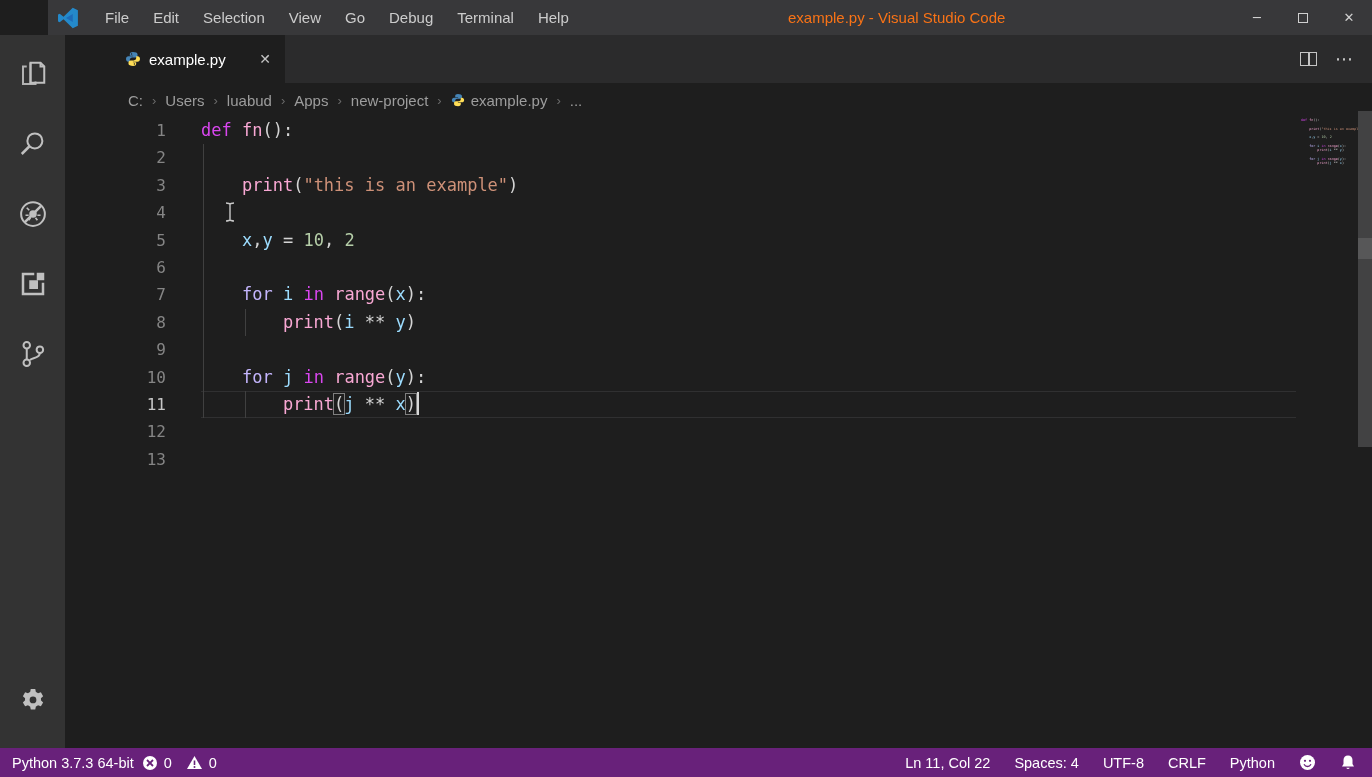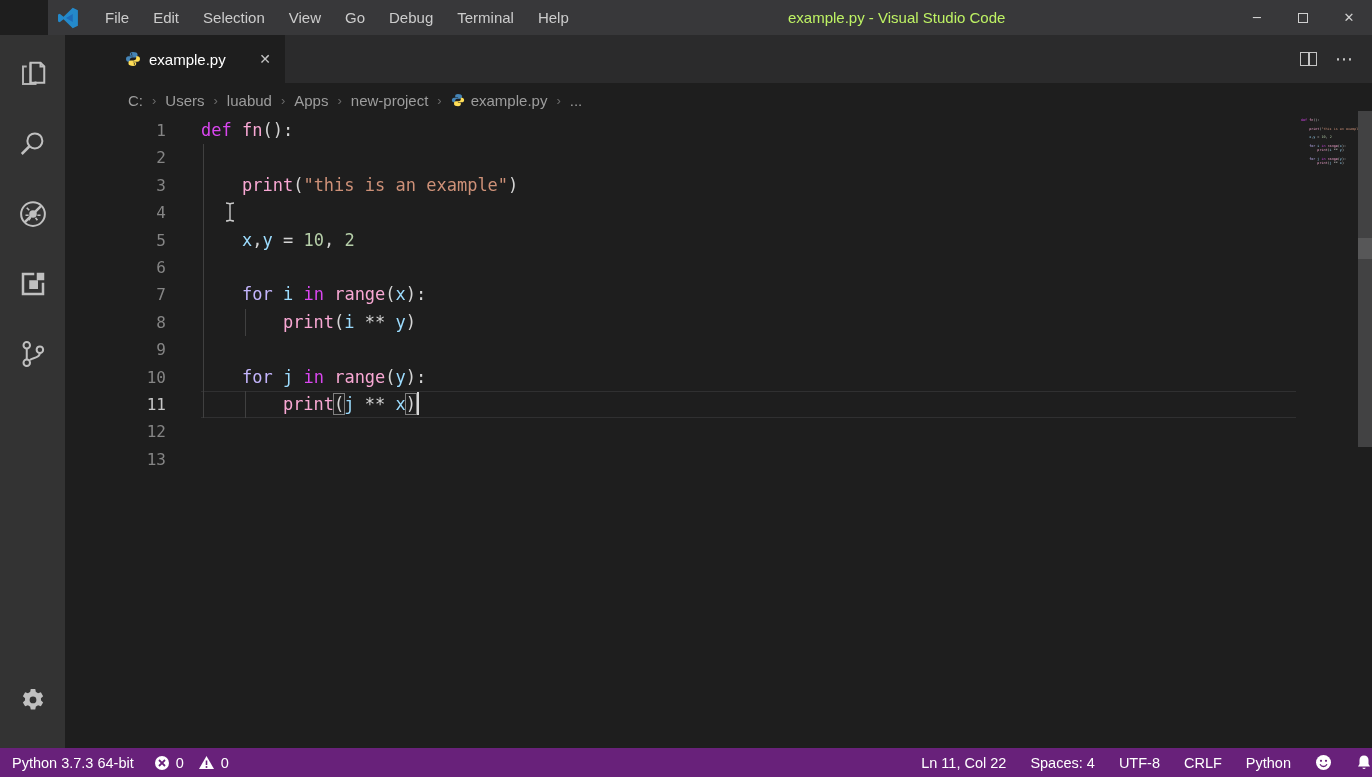--- a/index.html
+++ b/index.html
@@ -6,21 +6,21 @@
   html,body { width:1372px; height:777px; overflow:hidden; background:#1e1e1e;
     font-family:"Liberation Sans", sans-serif; }
 
   
   .titlebar { position:relative; height:35px; background:#38383a; display:flex;
     align-items:center; color:#cccccc; font-size:15px;margin-left:48px; }
   .vscode-logo { width:22px; height:22px; margin:0 14px 0 9px; flex:0 0 auto; }
   .menubar { display:flex; align-items:center; height:100%; }
   .menu-item { padding:0 12px; height:100%; display:flex; align-items:center; cursor:default; }
   .win-title { position:absolute; left:740px; top:0; height:35px; display:flex;
-    align-items:center; color:#bef264; }
+    align-items:center; color:#f97316; }
   .win-controls { position:absolute; right:0; top:0; height:35px; display:flex; }
   .win-btn { width:46px; height:35px; display:flex; align-items:center; justify-content:center;
     color:#d0d0d0; font-size:13px; font-family:"DejaVu Sans", sans-serif; }
   .win-btn .maxbox { width:10px; height:10px; border:1px solid #d0d0d0; }
 
   
   .main { display:flex; height:713px; }
   .activitybar { width:65px; background:#333333; display:flex; flex-direction:column;
     align-items:center; }
   .ab-icon { width:65px; height:62px; display:flex; align-items:center; justify-content:center;
@@ -78,22 +78,22 @@
   .minimap { position:absolute; left:1198px; top:1px; width:92px; font-family:"DejaVu Sans Mono",monospace;
     font-size:3.4px; line-height:4.3px; white-space:pre; overflow:hidden; opacity:.95; }
   .scrollbar-track { position:absolute; right:0; top:-6px; width:14px; height:336px;
     background:#424243; }
   .scrollbar-thumb { position:absolute; left:0; top:127px; width:14px; height:21px;
     background:#575758; }
 
   
   .statusbar { height:29px; background:#68217a; color:#ffffff; display:flex; align-items:center;
     font-size:14.5px; }
-  .sb-left { display:flex; align-items:center; gap:20px; padding-left:12px; }
-  .sb-right { margin-left:auto; display:flex; align-items:center; gap:24px; padding-right:0; }
+  .sb-left { display:flex; align-items:center; gap:8px; padding-left:12px; }
+  .sb-right { margin-left:auto; display:flex; align-items:center; gap:24px; padding-right:16px; }
   .sb-item { display:flex; align-items:center; gap:6px; }
   .sb-item svg { display:block; }
 </style>
 </head>
 <body>
 
 <div class="titlebar">
   <svg class="vscode-logo" viewBox="0 0 24 24">
     <path fill="#2489ca" d="M17.2 0.9 7.1 10.6 3 7.4 1.2 8.3v7.4l1.8.9 4.1-3.2 10.1 9.7 5.6-2.7V3.6L17.2.9z"></path>
     <path fill="#1e6bb8" d="M17.2 7.7 9.8 12l7.4 4.3V7.7z"></path>

